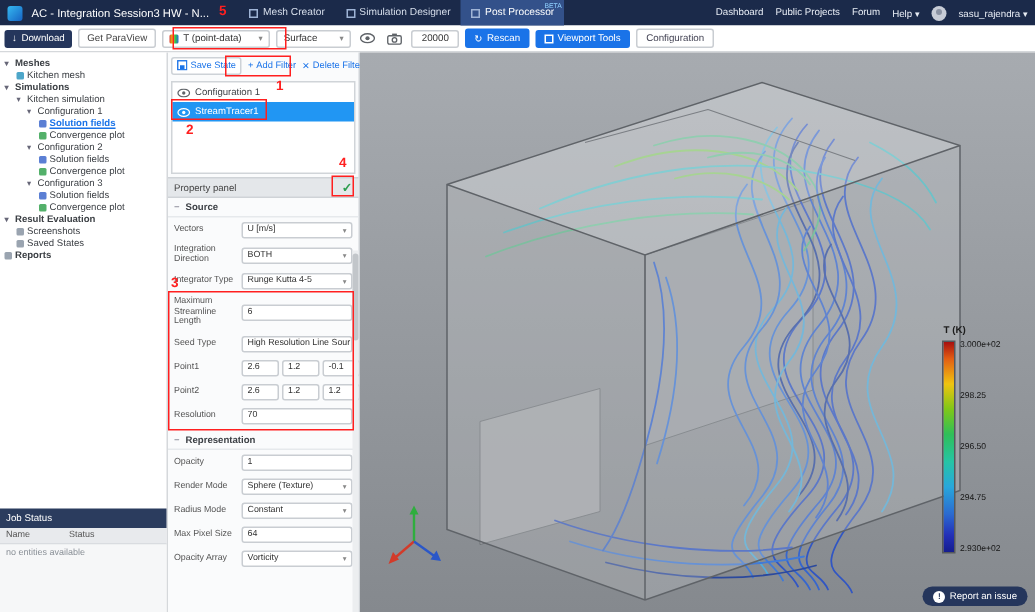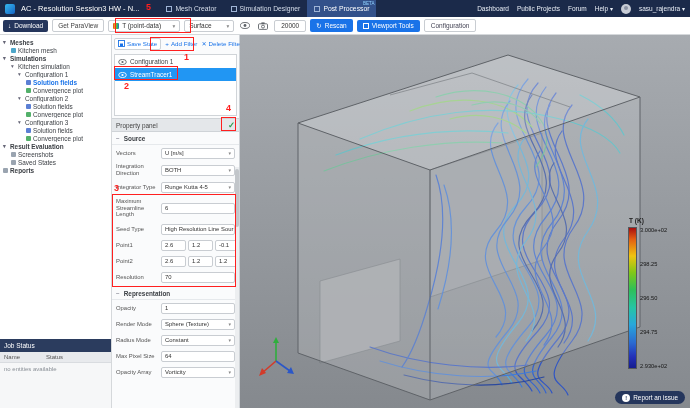--- a/index.html
+++ b/index.html
@@ -99,21 +99,21 @@
 
   
   .ann-box { position:absolute; border:1.5px solid #ff1f1f; z-index:50; pointer-events:none; }
   .ann-num { position:absolute; color:#ff1f1f; font-weight:bold; font-size:9px; z-index:51; pointer-events:none; }
 </style>
 </head>
 <body>
 
 <header class="topbar">
   <span class="logo"></span>
-  <span class="apptitle">AC - Resolution Session3 HW - N...</span>
+  <span class="apptitle">AC - Integration Session3 HW - N...</span>
   <nav class="tabs">
     <div class="tab">
       <span class="tabicon"></span>
       <span>Mesh Creator</span>
     </div>
     <div class="tab">
       <span class="tabicon"></span>
       <span>Simulation Designer</span>
     </div>
     <div class="tab active">

